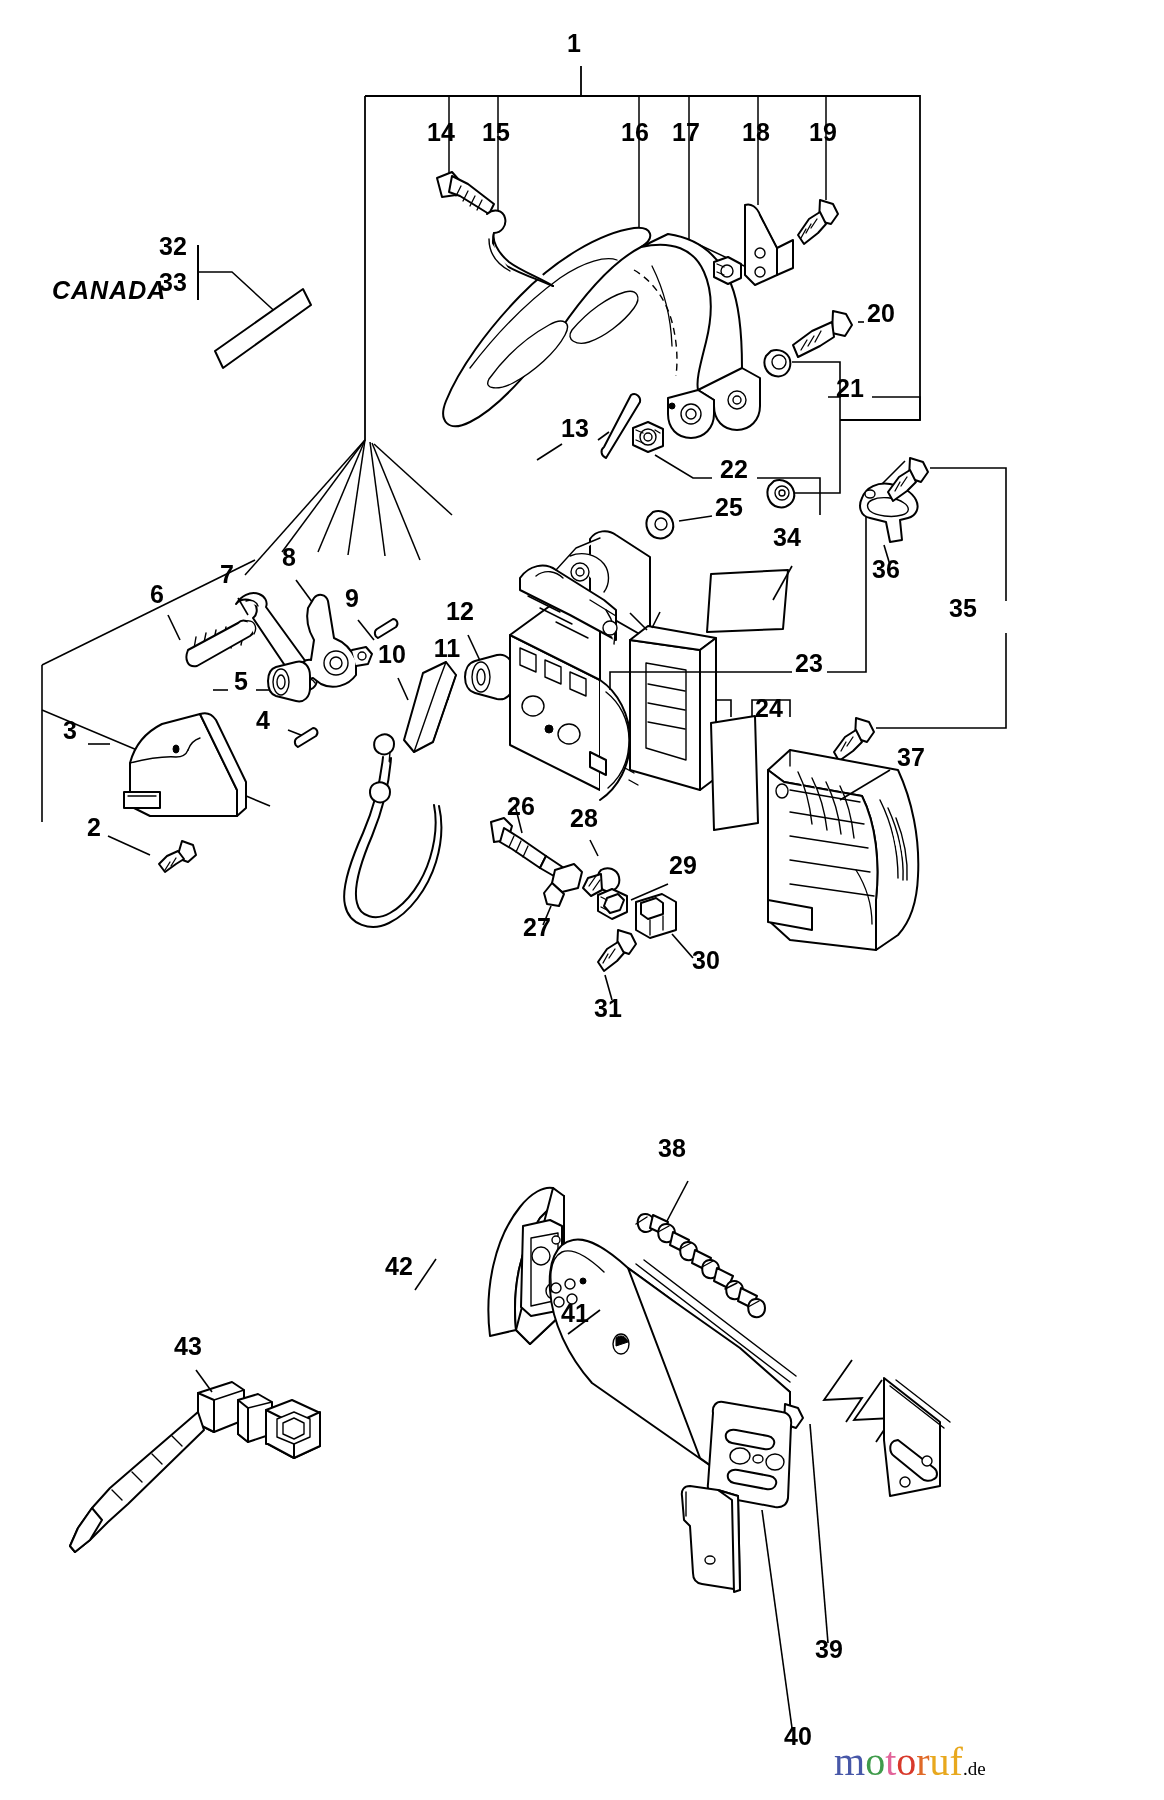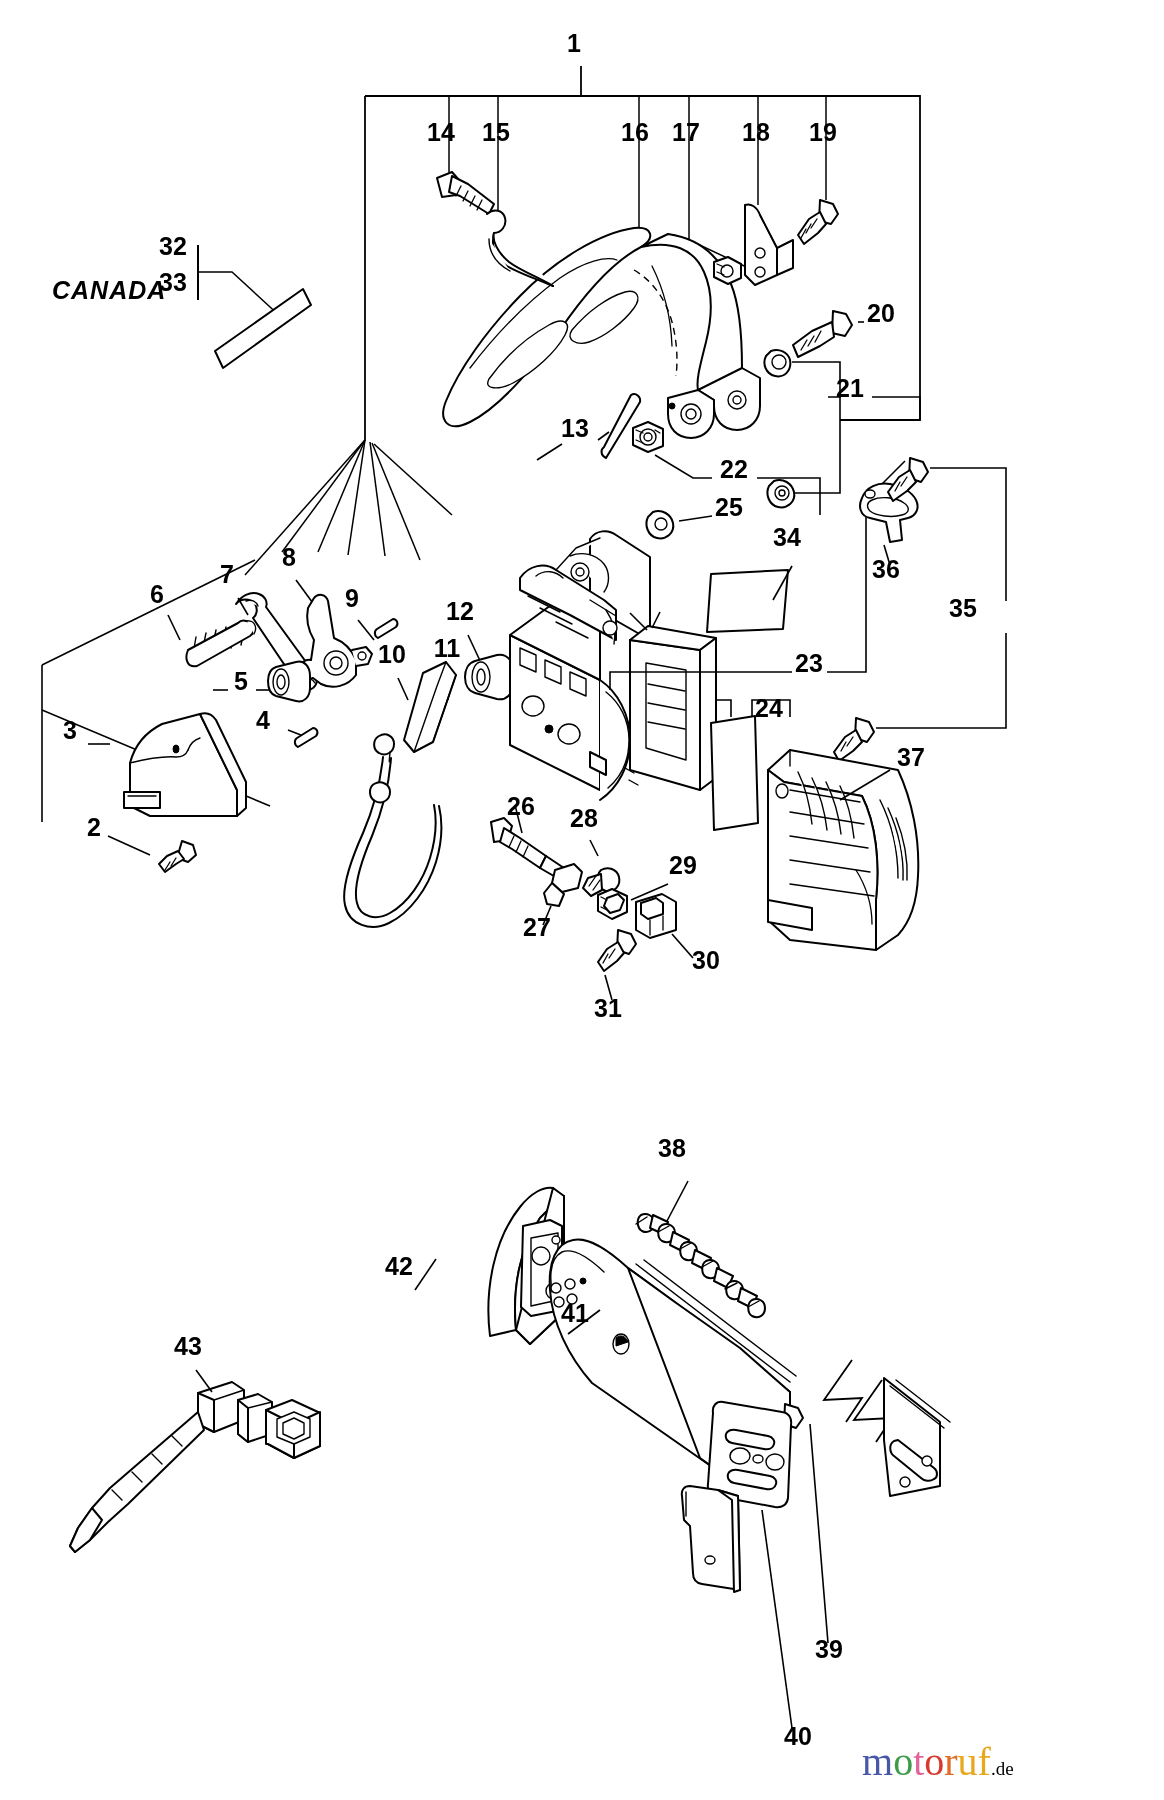--- a/index.html
+++ b/index.html
@@ -566,17 +566,17 @@
         <text class="num" x="672" y="1157" text-anchor="middle">38</text>
         <text class="num" x="829" y="1658" text-anchor="middle">39</text>
         <text class="num" x="798" y="1745" text-anchor="middle">40</text>
         <text class="num" x="575" y="1322" text-anchor="middle">41</text>
         <text class="num" x="399" y="1275" text-anchor="middle">42</text>
         <text class="num" x="188" y="1355" text-anchor="middle">43</text>
       </g>
 
 </svg>
 
-<div style="position:absolute;left:862px;top:1738px;">
+<div style="position:absolute;left:834px;top:1738px;">
   <span id="wm-letters"><span class="wm" style="color: rgb(72, 88, 168);">m</span><span class="wm" style="color: rgb(63, 155, 74);">o</span><span class="wm" style="color: rgb(226, 100, 154);">t</span><span class="wm" style="color: rgb(216, 57, 43);">o</span><span class="wm" style="color: rgb(224, 106, 40);">r</span><span class="wm" style="color: rgb(232, 168, 30);">u</span><span class="wm" style="color: rgb(232, 168, 30);">f</span></span><span class="wmd">.de</span>
 </div>
 
 </div>
 
 </body></html>

